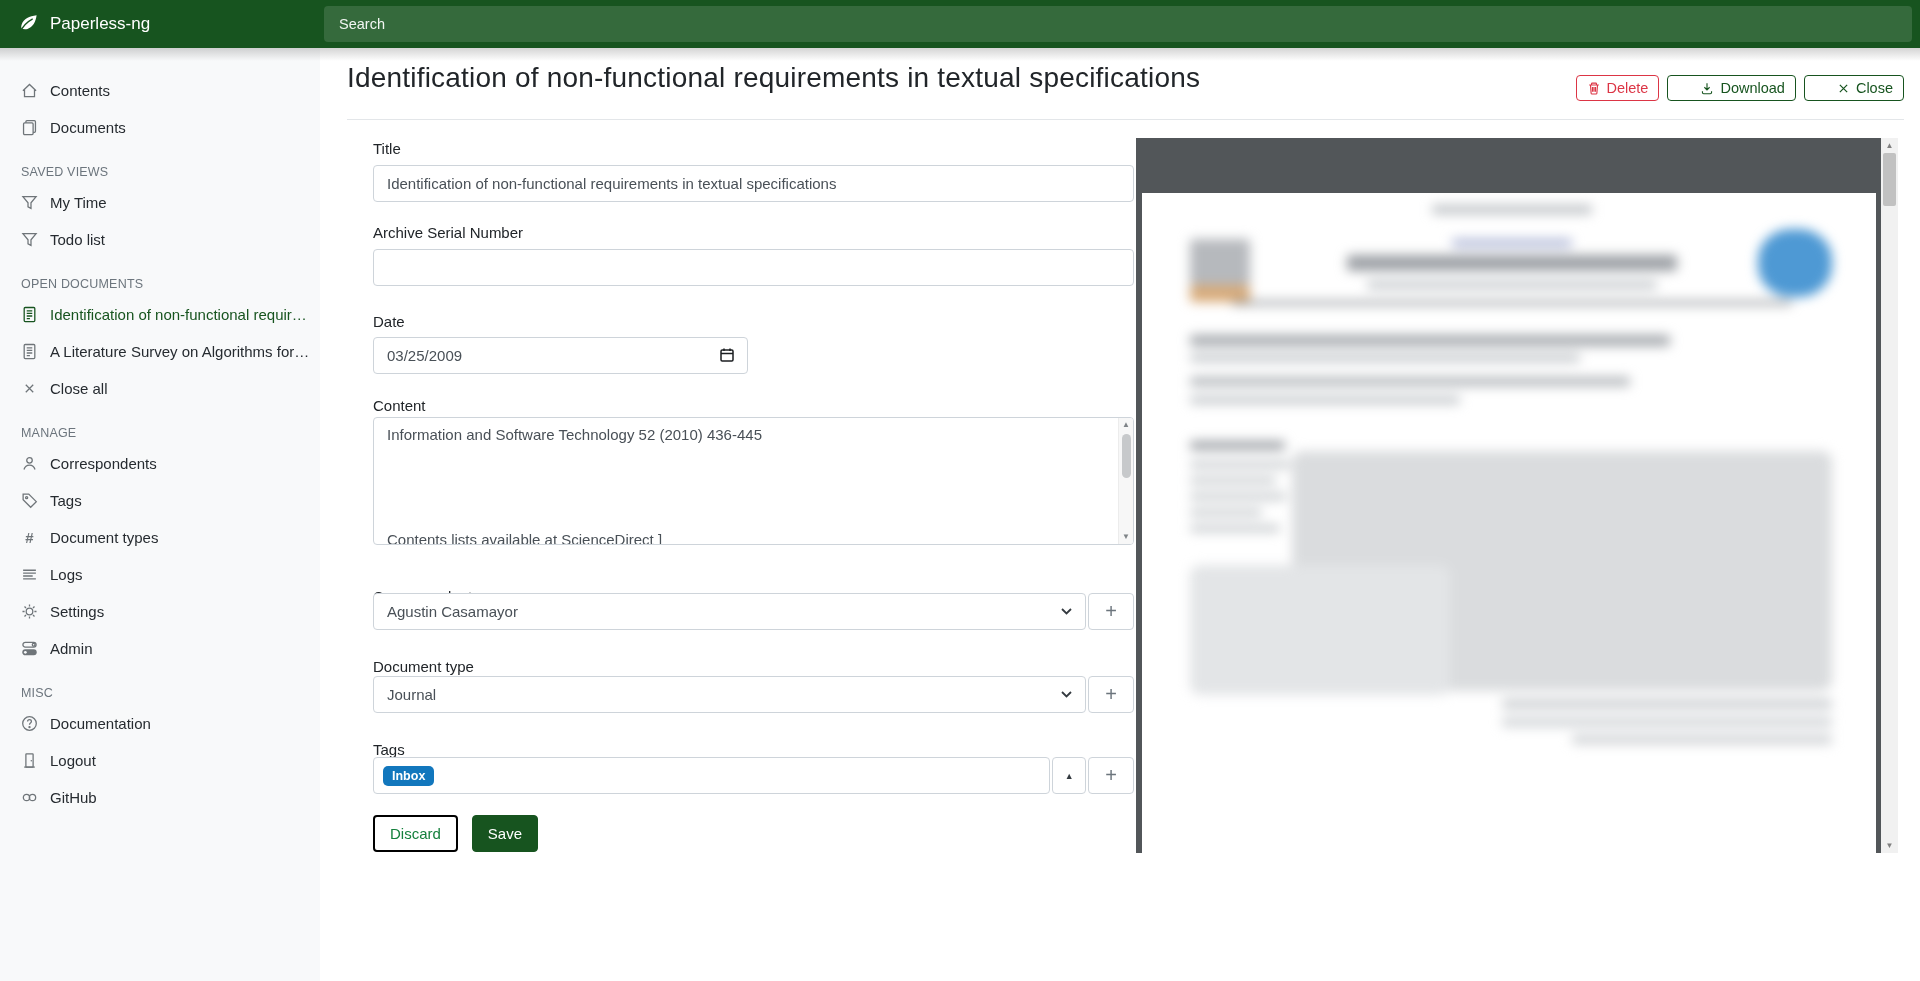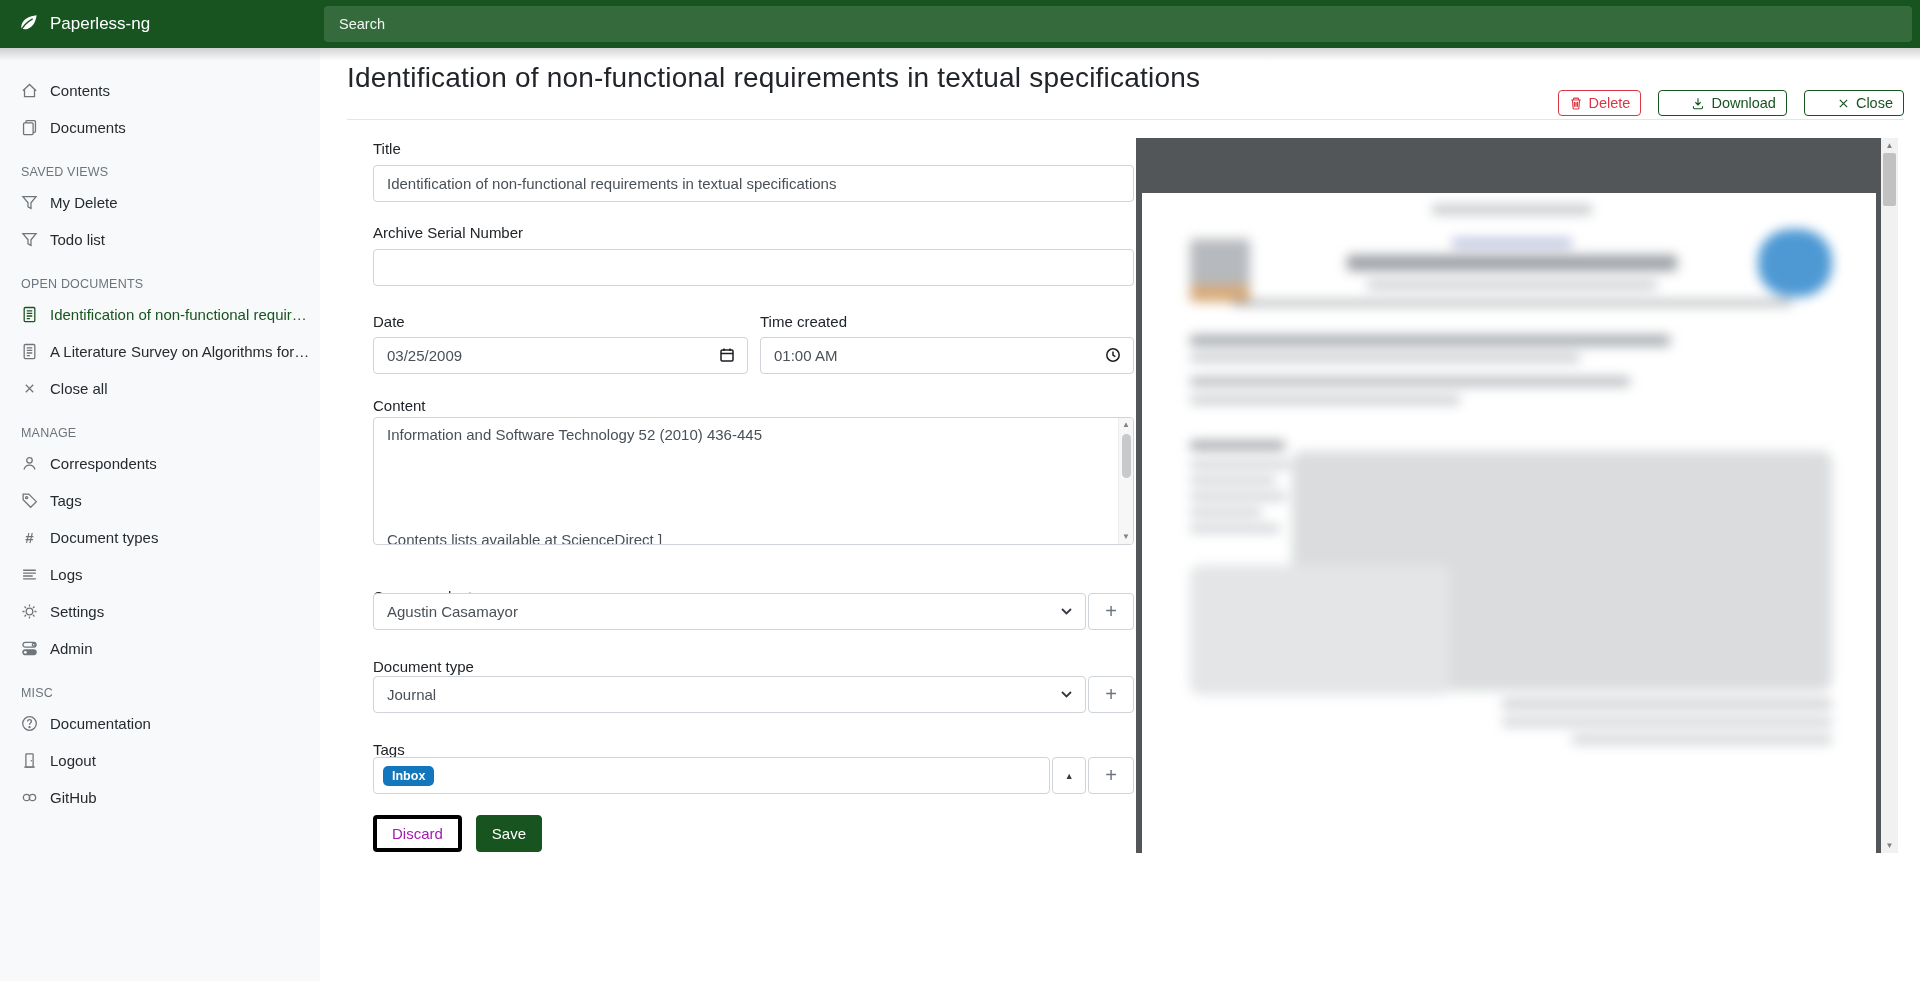--- a/index.html
+++ b/index.html
@@ -21,21 +21,21 @@
   .nav-item svg, .nav-item .tglyph { flex:0 0 auto; color:#6f7579; }
   .nav-item.active { color:#17541f; }
   .nav-item.active svg { color:#17541f; }
   .sect-head { margin:19px 0 5px; padding-left:21px; font-size:12.5px; color:#6c757d; letter-spacing:.2px; }
   .tglyph { font-size:15px; width:17px; text-align:center; color:#6f7579; font-weight:bold; }
 
   
   .main { position:absolute; top:48px; left:320px; width:1600px; height:933px; background:#fff; }
   .page-head { display:flex; justify-content:space-between; align-items:flex-start; padding:14px 16px 0 27px; }
   .page-title { font-size:28px; font-weight:500; color:#212529; letter-spacing:.2px; }
-  .doc-actions { display:flex; gap:17px; margin-top:28px; }
+  .doc-actions { display:flex; gap:8px; margin-top:13px; }
   .abtn { display:inline-flex; align-items:center; gap:6px; background:#fff; border:1px solid; border-radius:4px; font-size:14.5px; padding:2px 10px; height:26px; cursor:pointer; font-family:inherit; }
   .abtn.danger { color:#dc3545; border-color:#dc3545; }
   .abtn.green  { color:#17541f; border-color:#17541f;padding-left:32px; }
   .head-rule { position:absolute; left:27px; right:16px; top:71px; border:0; border-top:1px solid #e3e6e9; }
 
   
   .form-col { position:absolute; left:27px; top:0; width:761px; height:885px;margin-left:26px; }
   .fg { position:absolute; left:0; width:761px; }
   .flabel { font-size:15px; color:#212529; }
   .tinput { width:100%; height:37px; border:1px solid #ced4da; border-radius:4px; padding:0 13px; font-size:15px; color:#495057; outline:none; background:#fff; font-family:inherit; }
@@ -48,21 +48,21 @@
   .fscroll .thumb { width:9px; background:#c7c9cb; border-radius:5px; }
   .selrow { display:flex; gap:2px; }
   .select { flex:1; height:37px; border:1px solid #ced4da; border-radius:4px; display:flex; align-items:center; padding:0 13px; font-size:15px; color:#495057; cursor:pointer; background:#fff; }
   .select svg { margin-left:auto; }
   .sqbtn { width:46px; height:37px; border:1px solid #ced4da; border-radius:4px; background:#fff; color:#6c757d; font-size:20px; cursor:pointer; display:flex; align-items:center; justify-content:center; font-family:inherit; }
   .sqbtn.narrow { width:34px; font-size:9px; color:#343a40; }
   .tagsbox { width:678px; height:37px; border:1px solid #ced4da; border-radius:4px; display:flex; align-items:center; padding:0 9px; background:#fff; }
   .chip { background:#1277bd; color:#fff; font-size:12.5px; font-weight:bold; padding:3px 9px; border-radius:5px; cursor:pointer; }
   .btnrow { display:flex; gap:14px; }
   .btn { height:37px; border-radius:4px; font-size:15px; padding:0 15px; cursor:pointer; font-family:inherit; }
-  .btn.outline { background:#fff; border:4px solid #000000; color:#a21caf; }
+  .btn.outline { background:#fff; border:2px solid #000000; color:#15803d; }
   .btn.solid { background:#17541f; border:1px solid #17541f; color:#fff; }
 
   
   .preview { position:absolute; left:816px; top:90px; width:762px; height:715px; }
   .pv-chrome { position:absolute; left:0; top:0; width:745px; height:715px; background:#525659; }
   .pv-page { position:absolute; left:6px; top:55px; width:734px; height:660px; background:#fff; overflow:hidden; }
   .pv-blur { position:absolute; inset:0; filter:blur(6px); }
   .sh { position:absolute; border-radius:3px; }
   .pv-scroll { position:absolute; right:0; top:0; width:17px; height:715px; background:#f1f1f1; }
   .pv-scroll .arr { position:absolute; left:0; width:17px; text-align:center; font-size:8px; color:#7f7f7f; }
@@ -101,21 +101,21 @@
         <rect x="2.4" y="3.6" width="9" height="11" rx="1" fill="#f8f9fa"></rect>
       </svg>
     <span class="lbl">Documents</span>
   </div>
 
   <div class="sect-head">SAVED VIEWS</div>
   <div class="nav-item">
     <svg width="17" height="17" viewBox="0 0 16 16" fill="none" stroke="currentColor" stroke-width="1.2">
         <path d="M1.8 2.5h12.4L9.4 8.3v5.2l-2.8-1.4V8.3L1.8 2.5z"></path>
       </svg>
-    <span class="lbl">My Delete</span>
+    <span class="lbl">My Time</span>
   </div>
   <div class="nav-item">
     <svg width="17" height="17" viewBox="0 0 16 16" fill="none" stroke="currentColor" stroke-width="1.2">
         <path d="M1.8 2.5h12.4L9.4 8.3v5.2l-2.8-1.4V8.3L1.8 2.5z"></path>
       </svg>
     <span class="lbl">Todo list</span>
   </div>
 
   <div class="sect-head">OPEN DOCUMENTS</div>
   <div class="nav-item active">
@@ -248,32 +248,20 @@
 
     <div class="fg" style="top:265px; height:95px">
       <div class="halfwrap" style="left:0; width:375px">
         <div class="flabel">Date</div>
         <div style="position:relative; margin-top:7px">
           <input class="tinput" value="03/25/2009" style="">
           <span class="iconin">
             <svg width="16" height="16" viewBox="0 0 16 16" fill="none" stroke="currentColor" stroke-width="1.5">
                 <rect x="2" y="3" width="12" height="11" rx="1.2"></rect>
                 <path d="M2 6.4h12M5 1.6v2.4M11 1.6v2.4"></path>
-              </svg>
-          </span>
-        </div>
-      </div>
-      <div class="halfwrap" style="left:387px; width:374px">
-        <div class="flabel">Time created</div>
-        <div style="position:relative; margin-top:7px">
-          <input class="tinput" value="01:00 AM" style="">
-          <span class="iconin">
-            <svg width="16" height="16" viewBox="0 0 16 16" fill="none" stroke="currentColor" stroke-width="1.5">
-                <circle cx="8" cy="8" r="6.2"></circle>
-                <path d="M8 4.6V8l2.3 1.6"></path>
               </svg>
           </span>
         </div>
       </div>
     </div>
 
     <div class="fg flabel" style="top:349px">Content</div>
     <div class="fg ta-wrap" style="top:369px">
       <textarea class="content" spellcheck="false" style="">Information and Software Technology 52 (2010) 436-445
 

